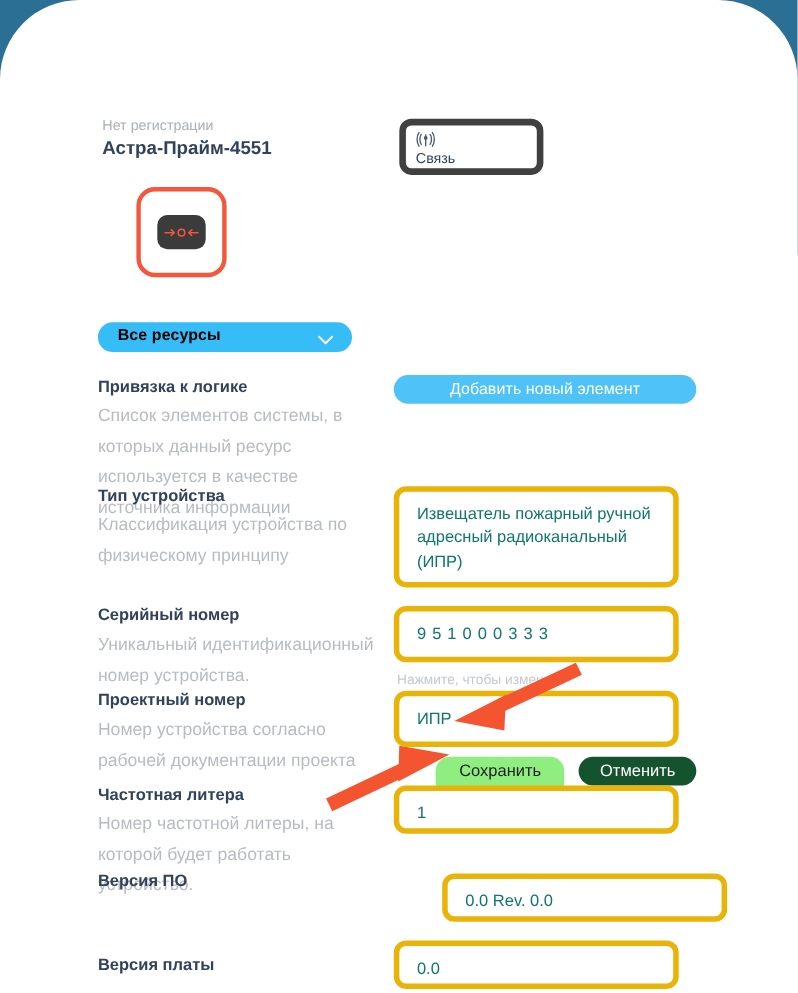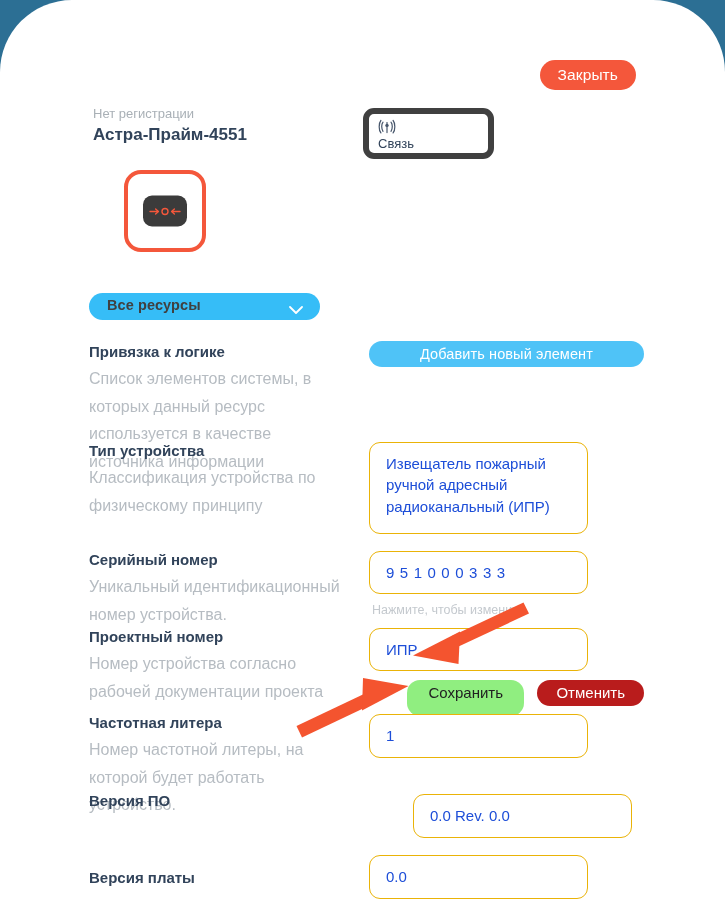--- a/index.html
+++ b/index.html
@@ -129,21 +129,21 @@
     width: 231px;
     height: 27px;
     background: #36bdf7;
     border-radius: 14px;
     cursor: pointer;
   }
   #resources-select .sel-label {
     position: absolute;
     left: 18px;
     top: 4px;
-    color: #404040;
+    color: #000000;
     font-size: 14.5px;
     font-weight: bold;
     letter-spacing: 0.1px;
   }
   #resources-select .chev {
     position: absolute;
     right: 17px;
     top: 8px;
     color: #ffffff;
   }
@@ -156,29 +156,29 @@
     font-weight: bold;
     color: #31435a;
     line-height: 1.2;
   }
   .f-desc {
     font-size: 16px;
     color: #b6bcc2;
     line-height: 1.72;
     margin-top: 4px;
   }
-  .val-col { position: absolute; left: 369px; }
+  .val-col { position: absolute; left: 358px; }
 
   .txtbox {
     box-sizing: border-box;
-    width: 219px;
-    border: 1px solid #eab308;
+    width: 259px;
+    border: 5px solid #eab308;
     border-radius: 11px;
     background: #fff;
-    color: #1d4ed8;
+    color: #0f766e;
     font-size: 15px;
     font-family: "Liberation Sans", sans-serif;
     padding: 10px 16px;
     line-height: 1.42;
     cursor: text;
   }
 
   #add-element-btn {
     box-sizing: border-box;
     width: 275px;
@@ -206,21 +206,21 @@
     background: #90ee80;
     color: #212121;
     border: none;
     border-radius: 13px;
     font-size: 15px;
     font-family: "Liberation Sans", sans-serif;
     padding: 4px 21px 15px 21px;
     cursor: pointer;
   }
   .btn-cancel {
-    background: #b91c1c;
+    background: #14532d;
     color: #ffffff;
     border: none;
     border-radius: 13px;
     font-size: 15px;
     font-family: "Liberation Sans", sans-serif;
     padding: 4px 19px 5px 19px;
     cursor: pointer;
     margin-left: 9px;
   }
 
@@ -230,21 +230,20 @@
     left: 0; top: 0;
     width: 725px; height: 903px;
     pointer-events: none;
   }
 </style>
 </head>
 <body>
 
 <div id="panel">
 
-  <button id="close-btn">Закрыть</button>
 
   <div id="header">
     <div id="reg-status">Нет регистрации</div>
     <div id="device-name">Астра-Прайм-4551</div>
   </div>
 
   <div id="link-tile">
     <span class="tile-icon">
       <svg width="18" height="16" viewBox="0 0 18 16">
         <g fill="none" stroke="#47566b" stroke-width="1.2" stroke-linecap="round">

